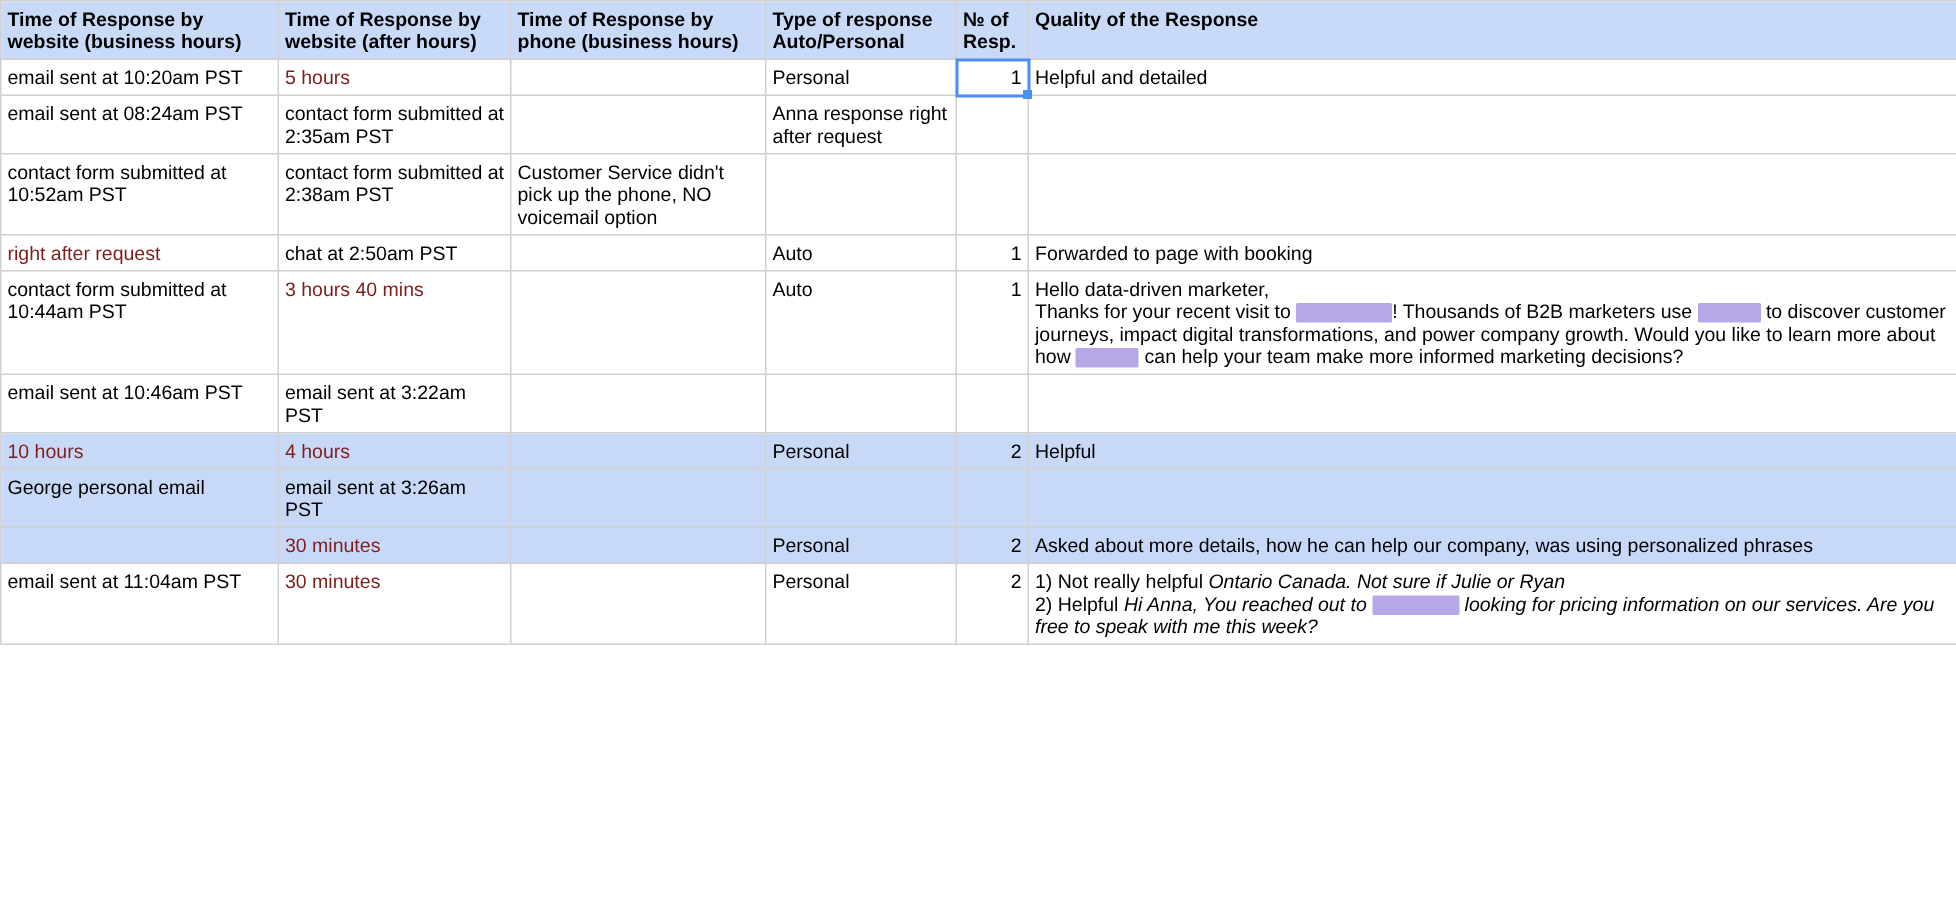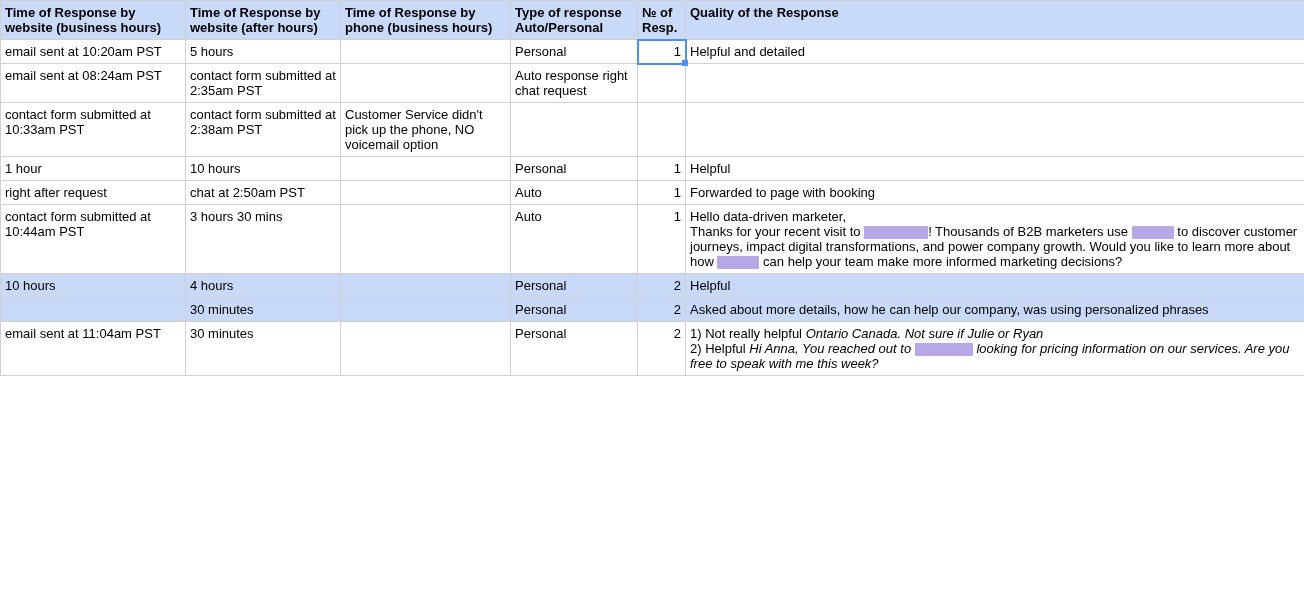--- a/index.html
+++ b/index.html
@@ -27,21 +27,21 @@
     background: #c8daf8;
     font-weight: bold;
     vertical-align: top;
   }
   col.c0 { width: 185px; }
   col.c1 { width: 155px; }
   col.c2 { width: 170px; }
   col.c3 { width: 127px; }
   col.c4 { width: 48px; }
   col.c5 { width: 619px; }
-  .red { color: #000000; }
+  .red { color: #7f1d1d; }
   .num { text-align: right; }
   .hlrow td { background: #c8d9f7; }
   .selected {
     outline: 2px solid #4a90f0;
     outline-offset: -1px;
     position: relative;
   }
   .selected::after {
     content: '';
     position: absolute;
@@ -92,63 +92,71 @@
         <td class="red">5 hours</td>
         <td></td>
         <td>Personal</td>
         <td class="num selected">1</td>
         <td>Helpful and detailed</td>
       </tr>
       <tr>
         <td>email sent at 08:24am PST</td>
         <td>contact form submitted at 2:35am PST</td>
         <td></td>
-        <td>Auto response right chat request</td>
+        <td>Anna response right after request</td>
         <td></td>
         <td></td>
       </tr>
       <tr>
-        <td>contact form submitted at 10:33am PST</td>
+        <td>contact form submitted at 10:52am PST</td>
         <td>contact form submitted at 2:38am PST</td>
         <td>Customer Service didn't pick up the phone, NO voicemail option</td>
         <td></td>
         <td></td>
         <td></td>
-      </tr>
-      <tr>
-        <td class="red">1 hour</td>
-        <td class="red">10 hours</td>
-        <td></td>
-        <td>Personal</td>
-        <td class="num">1</td>
-        <td>Helpful</td>
       </tr>
       <tr>
         <td class="red">right after request</td>
         <td>chat at 2:50am PST</td>
         <td></td>
         <td>Auto</td>
         <td class="num">1</td>
         <td>Forwarded to page with booking</td>
       </tr>
       <tr>
         <td>contact form submitted at 10:44am PST</td>
-        <td class="red">3 hours 30 mins</td>
+        <td class="red">3 hours 40 mins</td>
         <td></td>
         <td>Auto</td>
         <td class="num">1</td>
         <td>Hello data-driven marketer,<br>Thanks for your recent visit to <span class="redact r1"></span>! Thousands of B2B marketers use <span class="redact r2"></span> to discover customer journeys, impact digital transformations, and power company growth. Would you like to learn more about how <span class="redact r3"></span> can help your team make more informed marketing decisions?</td>
+      </tr>
+      <tr>
+        <td>email sent at 10:46am PST</td>
+        <td>email sent at 3:22am PST</td>
+        <td></td>
+        <td></td>
+        <td></td>
+        <td></td>
       </tr>
       <tr class="hlrow">
         <td class="red">10 hours</td>
         <td class="red">4 hours</td>
         <td></td>
         <td>Personal</td>
         <td class="num">2</td>
         <td>Helpful</td>
+      </tr>
+      <tr class="hlrow">
+        <td>George personal email</td>
+        <td>email sent at 3:26am PST</td>
+        <td></td>
+        <td></td>
+        <td></td>
+        <td></td>
       </tr>
       <tr class="hlrow">
         <td></td>
         <td class="red">30 minutes</td>
         <td></td>
         <td>Personal</td>
         <td class="num">2</td>
         <td>Asked about more details, how he can help our company, was using personalized phrases</td>
       </tr>
       <tr>

